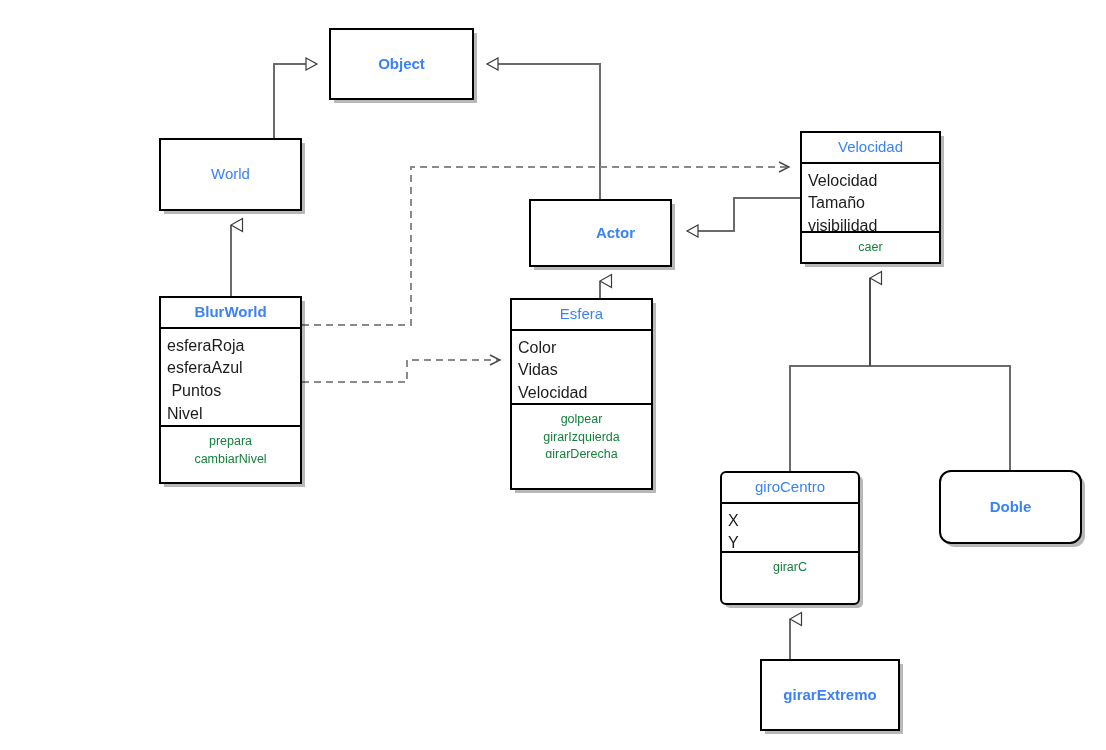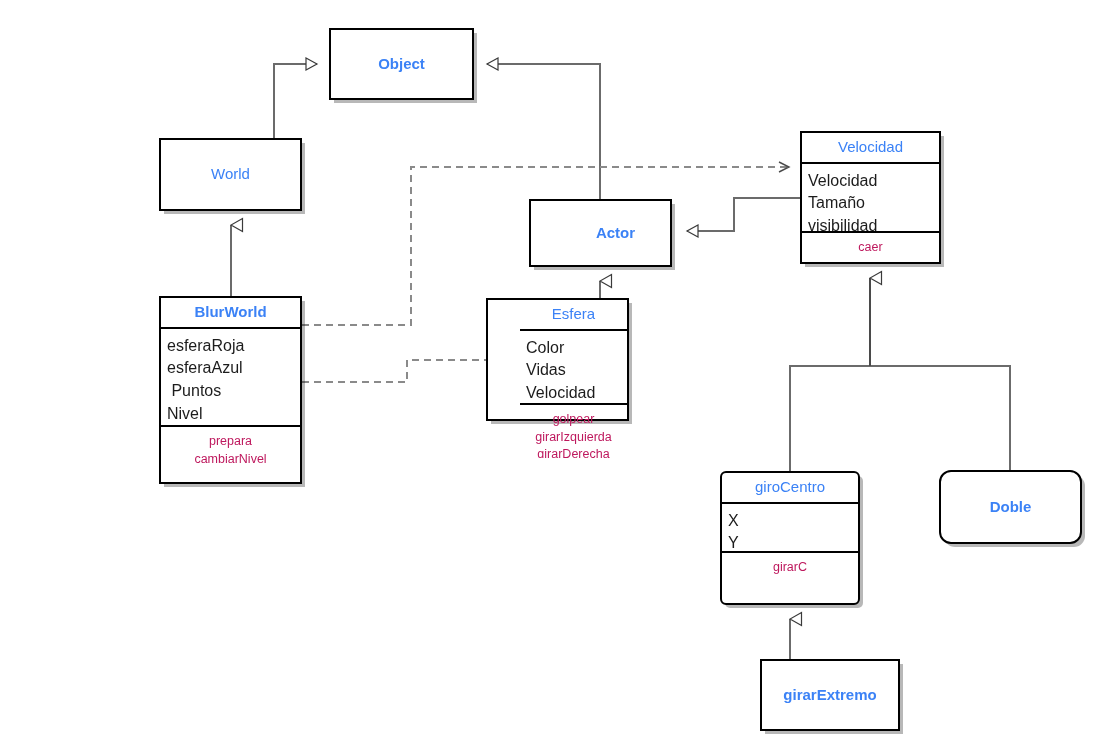--- a/index.html
+++ b/index.html
@@ -61,21 +61,21 @@
     padding: 6px 0 6px 6px;
     font-size: 16px;
     color: #1c1c1c;
     line-height: 1.42;
     text-align: left;
     white-space: pre;
   }
   .uml-methods {
     padding: 6px 4px 6px 4px;
     font-size: 12.5px;
-    color: #be185d;
+    color: #15803d;
     line-height: 1.42;
     text-align: center;
     white-space: pre;
   }
 </style>
 </head>
 <body>
 
 <div id="diagram-root">
 
@@ -149,21 +149,21 @@
   </div>
 
   <div class="uml-class single" style="left:159px; top:138px; width:143px; height:73px;">
     <div class="uml-name plain">World</div>
   </div>
 
   <div class="uml-class single" style="left:529px; top:199px; width:143px; height:68px;padding-left:30px;">
     <div class="uml-name bold">Actor</div>
   </div>
 
-  <div class="uml-class" style="left:486px; top:298px; width:143px; height:123px;padding-left:32px;">
+  <div class="uml-class" style="left:510px; top:298px; width:143px; height:192px;">
     <div class="uml-name plain">Esfera</div>
     <div class="uml-compartment" style="height:74px;">
       <div class="uml-attrs">Color
 Vidas
 Velocidad</div>
     </div>
     <div class="uml-compartment" style="height:55px;">
       <div class="uml-methods">golpear
 girarIzquierda
 girarDerecha</div>

